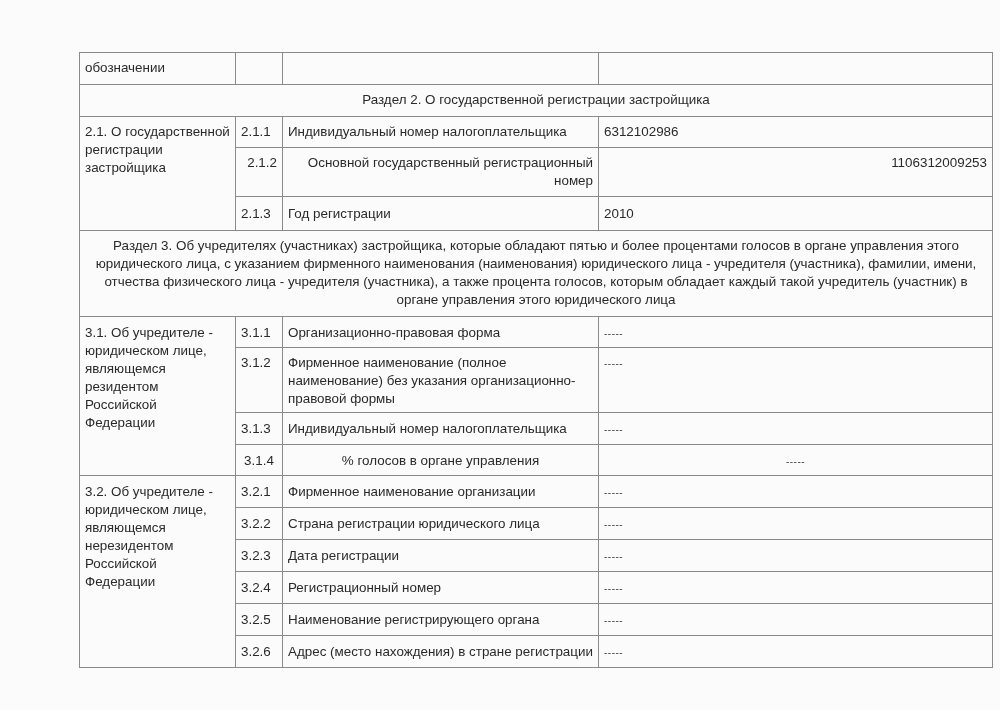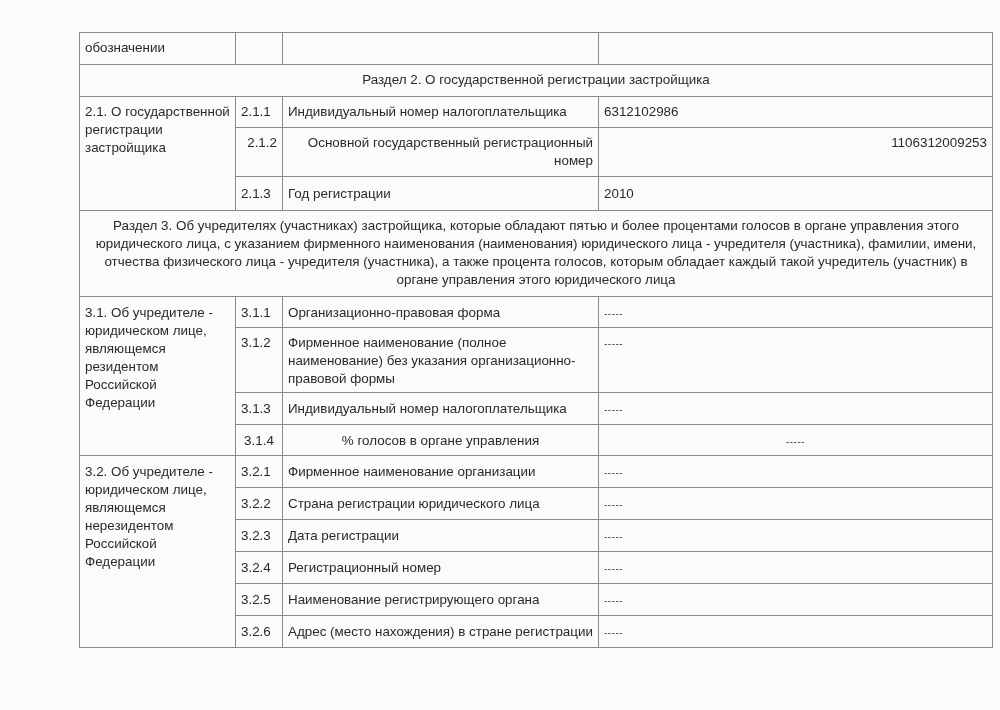--- a/index.html
+++ b/index.html
@@ -4,21 +4,21 @@
 <style>
   html, body { margin: 0; padding: 0; }
   body {
     width: 1000px; height: 710px; overflow: hidden;
     background: #fbfbfb;
     font-family: "Liberation Sans", "DejaVu Sans", sans-serif;
     color: #2a2a2a;
   }
   .page { position: relative; width: 1000px; height: 710px; }
   table.doc {
-    position: absolute; left: 79px; top: 32px;
+    position: absolute; left: 79px; top: 52px;
     width: 913px;
     border-collapse: collapse;
     table-layout: fixed;
     font-size: 13.4px;
     line-height: 18px;
   }
   table.doc td {
     border: 1.3px solid #8a8a8a;
     padding: 6px 5px 4px 5px;
     vertical-align: top;

